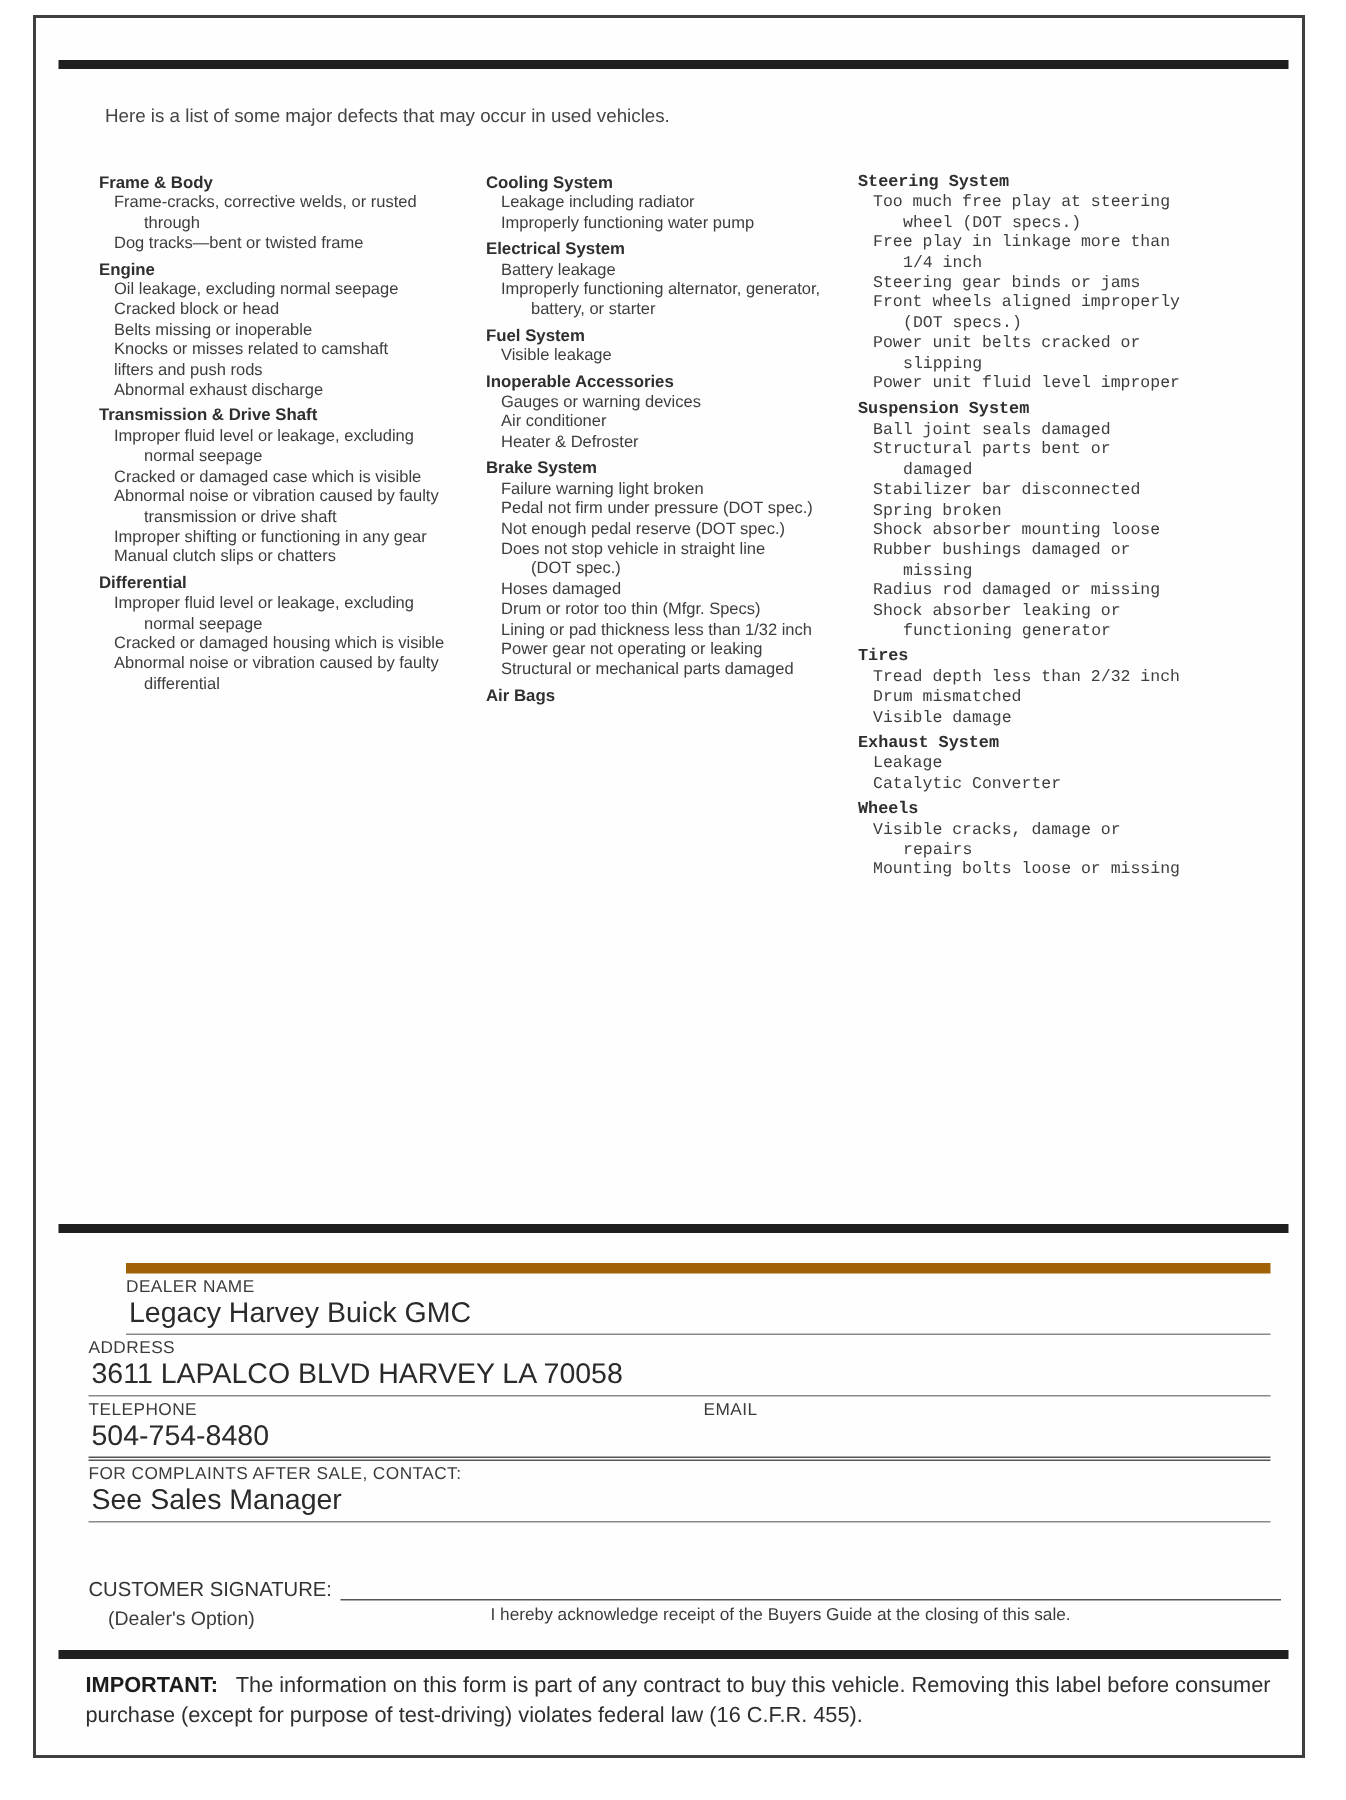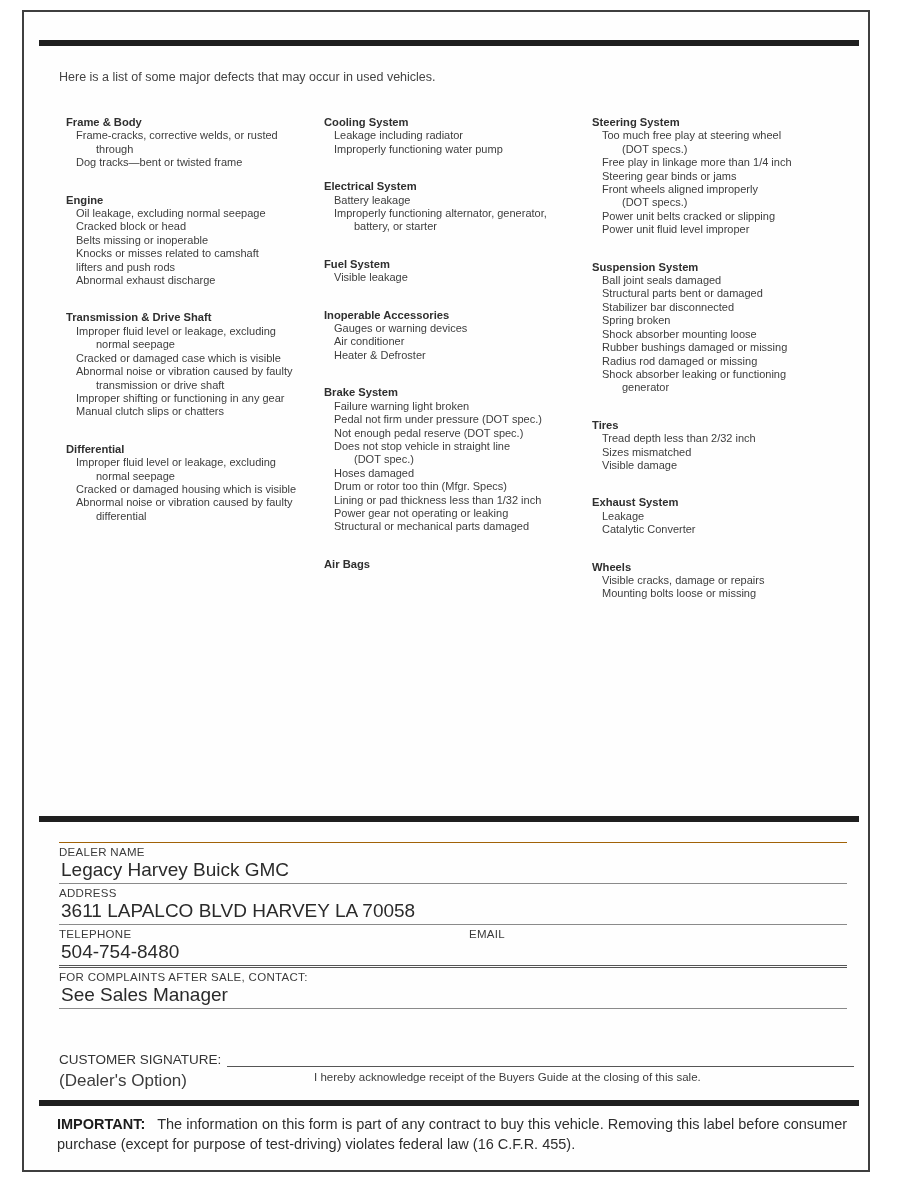--- a/index.html
+++ b/index.html
@@ -21,49 +21,49 @@
   .bar{
     position:absolute;
     left:15px; width:820px; height:6px;
     background:#1f1f1f;
   }
   .bar.top{ top:28px; }
   .bar.mid{ top:804px; }
   .bar.bottom{ top:1088px; }
   .intro{
     position:absolute;
-    left:35px; top:58px;
+    left:46px; top:58px;
     font-size:12.5px; color:#444;
   }
   
   .col{
     position:absolute; top:104px;
     font-size:11px; line-height:13.4px; color:#3d3d3d;
   }
   .col.c1{ left:42px;  width:240px; }
   .col.c2{ left:300px; width:248px; }
-  .col.c3{ left:568px; width:218px; }
+  .col.c3{ left:548px; width:218px;font-family:Liberation Mono, monospace; }
   .sec-title{
     font-weight:bold; color:#2f2f2f;
-    margin-top:24px; font-size:11.2px;
+    margin-top:4px; font-size:11.2px;
   }
   .sec:first-child .sec-title{ margin-top:0; }
   .item{
     padding-left:30px; text-indent:-20px;
   }
   
   .form{
     position:absolute; left:35px; top:830px; width:788px;
   }
   .frow{
     border-bottom:1px solid #8a8a8a;
     padding:3px 0 2px 0;
     position:relative;
   }
-  .frow.first{ border-top:1px solid #a16207; }
+  .frow.first{ border-top:7px solid #a16207;margin-left:25px; }
   .frow.heavy{ border-bottom:3px double #555; }
   .flabel{
     font-size:11.5px; color:#3b3b3b; letter-spacing:0.3px;
   }
   .fvalue{
     font-size:19px; color:#2a2a2a; padding-left:2px;
     line-height:23px; min-height:23px;
   }
   .email-label{
     position:absolute; left:410px; top:3px;
@@ -73,21 +73,21 @@
   .sig{
     position:absolute; left:35px; top:1040px; width:795px;
   }
   .sig-line-row{ display:flex; align-items:flex-end; }
   .sig-label{ font-size:13.5px; color:#333; white-space:nowrap; }
   .sig-rule{
     flex:1 1 auto; border-bottom:1.5px solid #555;
     margin-left:6px; height:14px;
   }
   .sig-sub{ display:flex; margin-top:4px; }
-  .sig-option{ font-size:17px; color:#3c3c3c; width:255px; }
+  .sig-option{ font-size:13px; color:#3c3c3c; width:255px;margin-left:13px; }
   .sig-ack{ font-size:11.5px; color:#3c3c3c; }
   
   .important{
     position:absolute; left:33px; top:1102px; width:796px;
     font-size:14.5px; line-height:20px; color:#2e2e2e;
   }
   .important b{ color:#1c1c1c; }
 </style>
 </head>
 <body>
@@ -182,21 +182,21 @@
         <div class="item">Stabilizer bar disconnected</div>
         <div class="item">Spring broken</div>
         <div class="item">Shock absorber mounting loose</div>
         <div class="item">Rubber bushings damaged or missing</div>
         <div class="item">Radius rod damaged or missing</div>
         <div class="item">Shock absorber leaking or functioning generator</div>
       </div>
       <div class="sec">
         <div class="sec-title">Tires</div>
         <div class="item">Tread depth less than 2/32 inch</div>
-        <div class="item">Sizes mismatched</div>
+        <div class="item">Drum mismatched</div>
         <div class="item">Visible damage</div>
       </div>
       <div class="sec">
         <div class="sec-title">Exhaust System</div>
         <div class="item">Leakage</div>
         <div class="item">Catalytic Converter</div>
       </div>
       <div class="sec">
         <div class="sec-title">Wheels</div>
         <div class="item">Visible cracks, damage or repairs</div>

